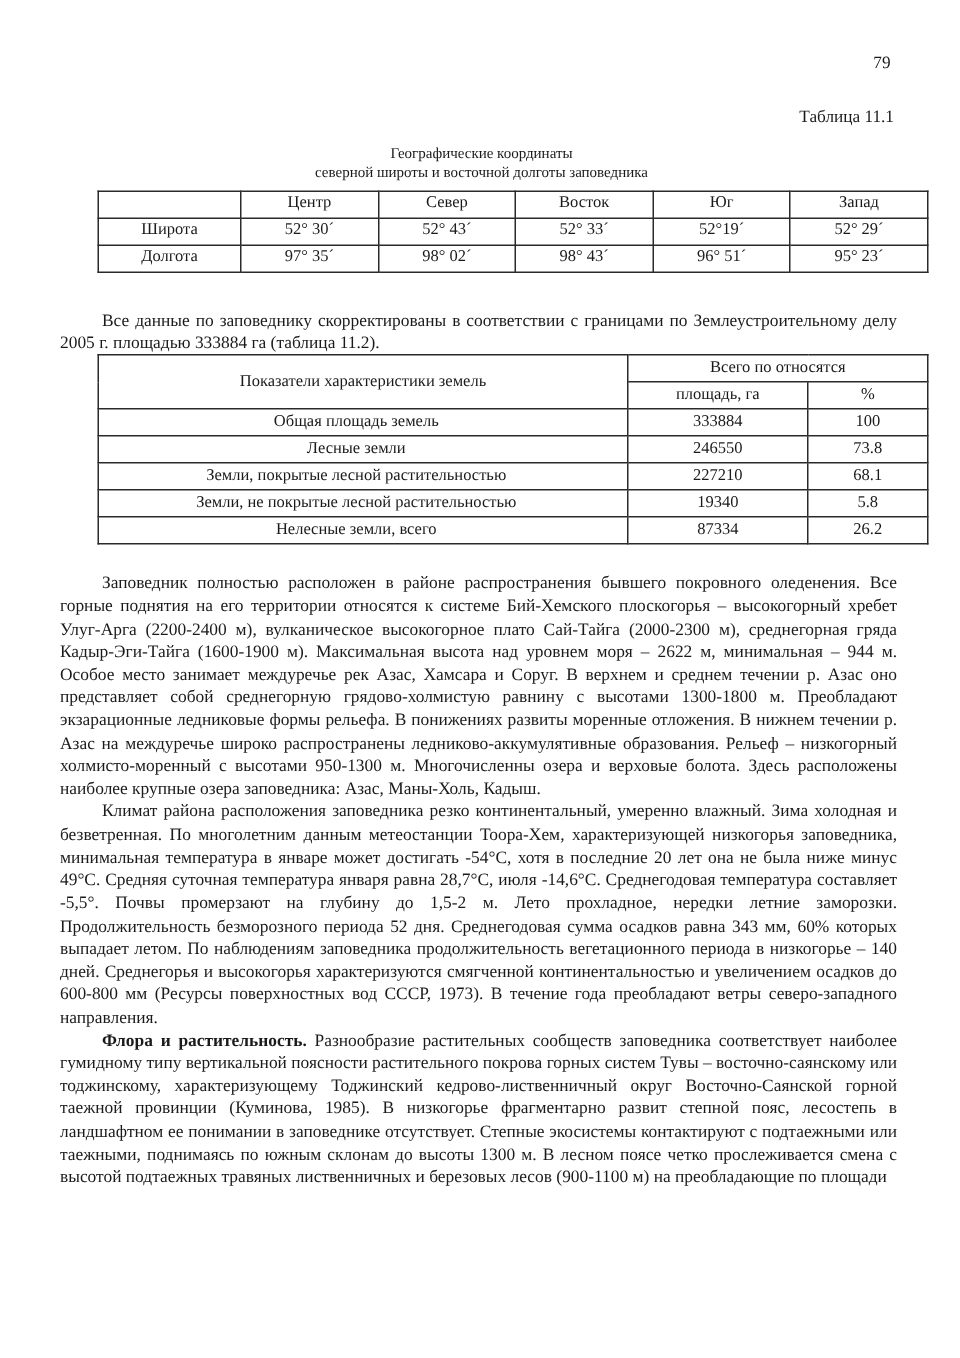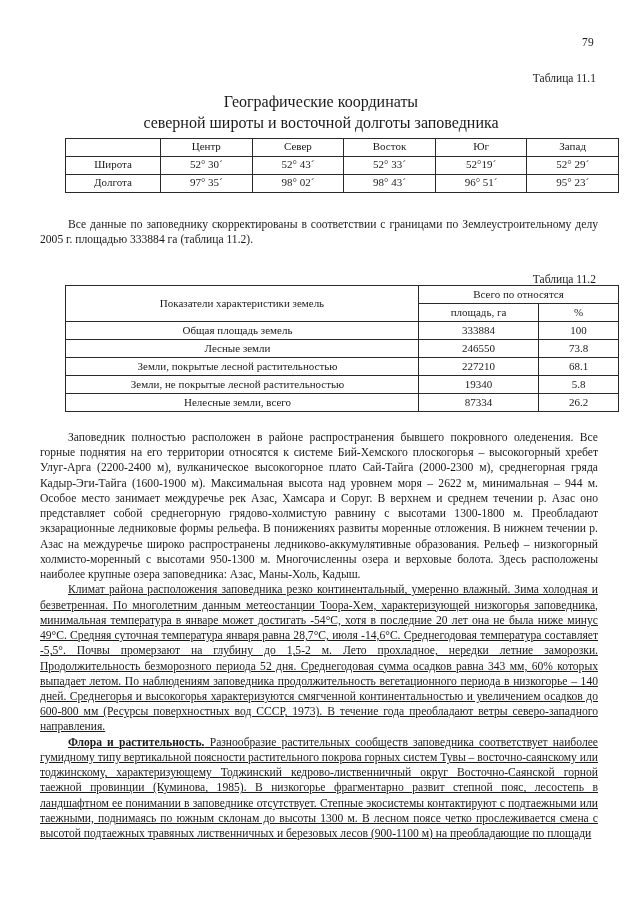--- a/index.html
+++ b/index.html
@@ -38,23 +38,23 @@
     text-align: right;
     font-size: 11.5px;
     padding-right: 22px;
     margin-top: 22px;
   }
   .table-label.second {
     margin-top: 26px;
   }
   .table-title {
     text-align: center;
-    font-size: 16px;
+    font-size: 10px;
     line-height: 1.33;
-    margin-top: 7px;
+    margin-top: 12px;
     margin-bottom: 4px;
     padding-right: 16px;
   }
   .table-title .line2 {
     display: block;
   }
 
   
   table {
     border-collapse: collapse;
@@ -94,21 +94,20 @@
     hyphens: manual;
   }
   .para.indent {
     text-indent: 28px;
   }
   .block-main {
     margin-top: 18px;
   }
   .run-on {
     margin-top: 0;
-    text-decoration: underline;
   }
   b { font-weight: bold; }
 </style>
 </head>
 <body>
 
 <div class="page">
 
   <div class="page-number">79</div>
 
@@ -153,21 +152,20 @@
         <td class="t-center">98° 02´</td>
         <td class="t-center">98° 43´</td>
         <td class="t-center">96° 51´</td>
         <td class="t-center">95° 23´</td>
       </tr>
     </tbody>
   </table>
 
   <p class="para indent" style="margin-top:24px;">Все данные по заповеднику скорректированы в соответствии с границами по Землеустроительному делу 2005 г. площадью 333884 га (таблица 11.2).</p>
 
-  <div class="table-label second">Таблица 11.2</div>
 
 
   <table id="table-lands">
     <colgroup>
       <col class="c-name">
         <col class="c-area">
         <col class="c-pct">
     </colgroup>
     <thead>
       <tr>

